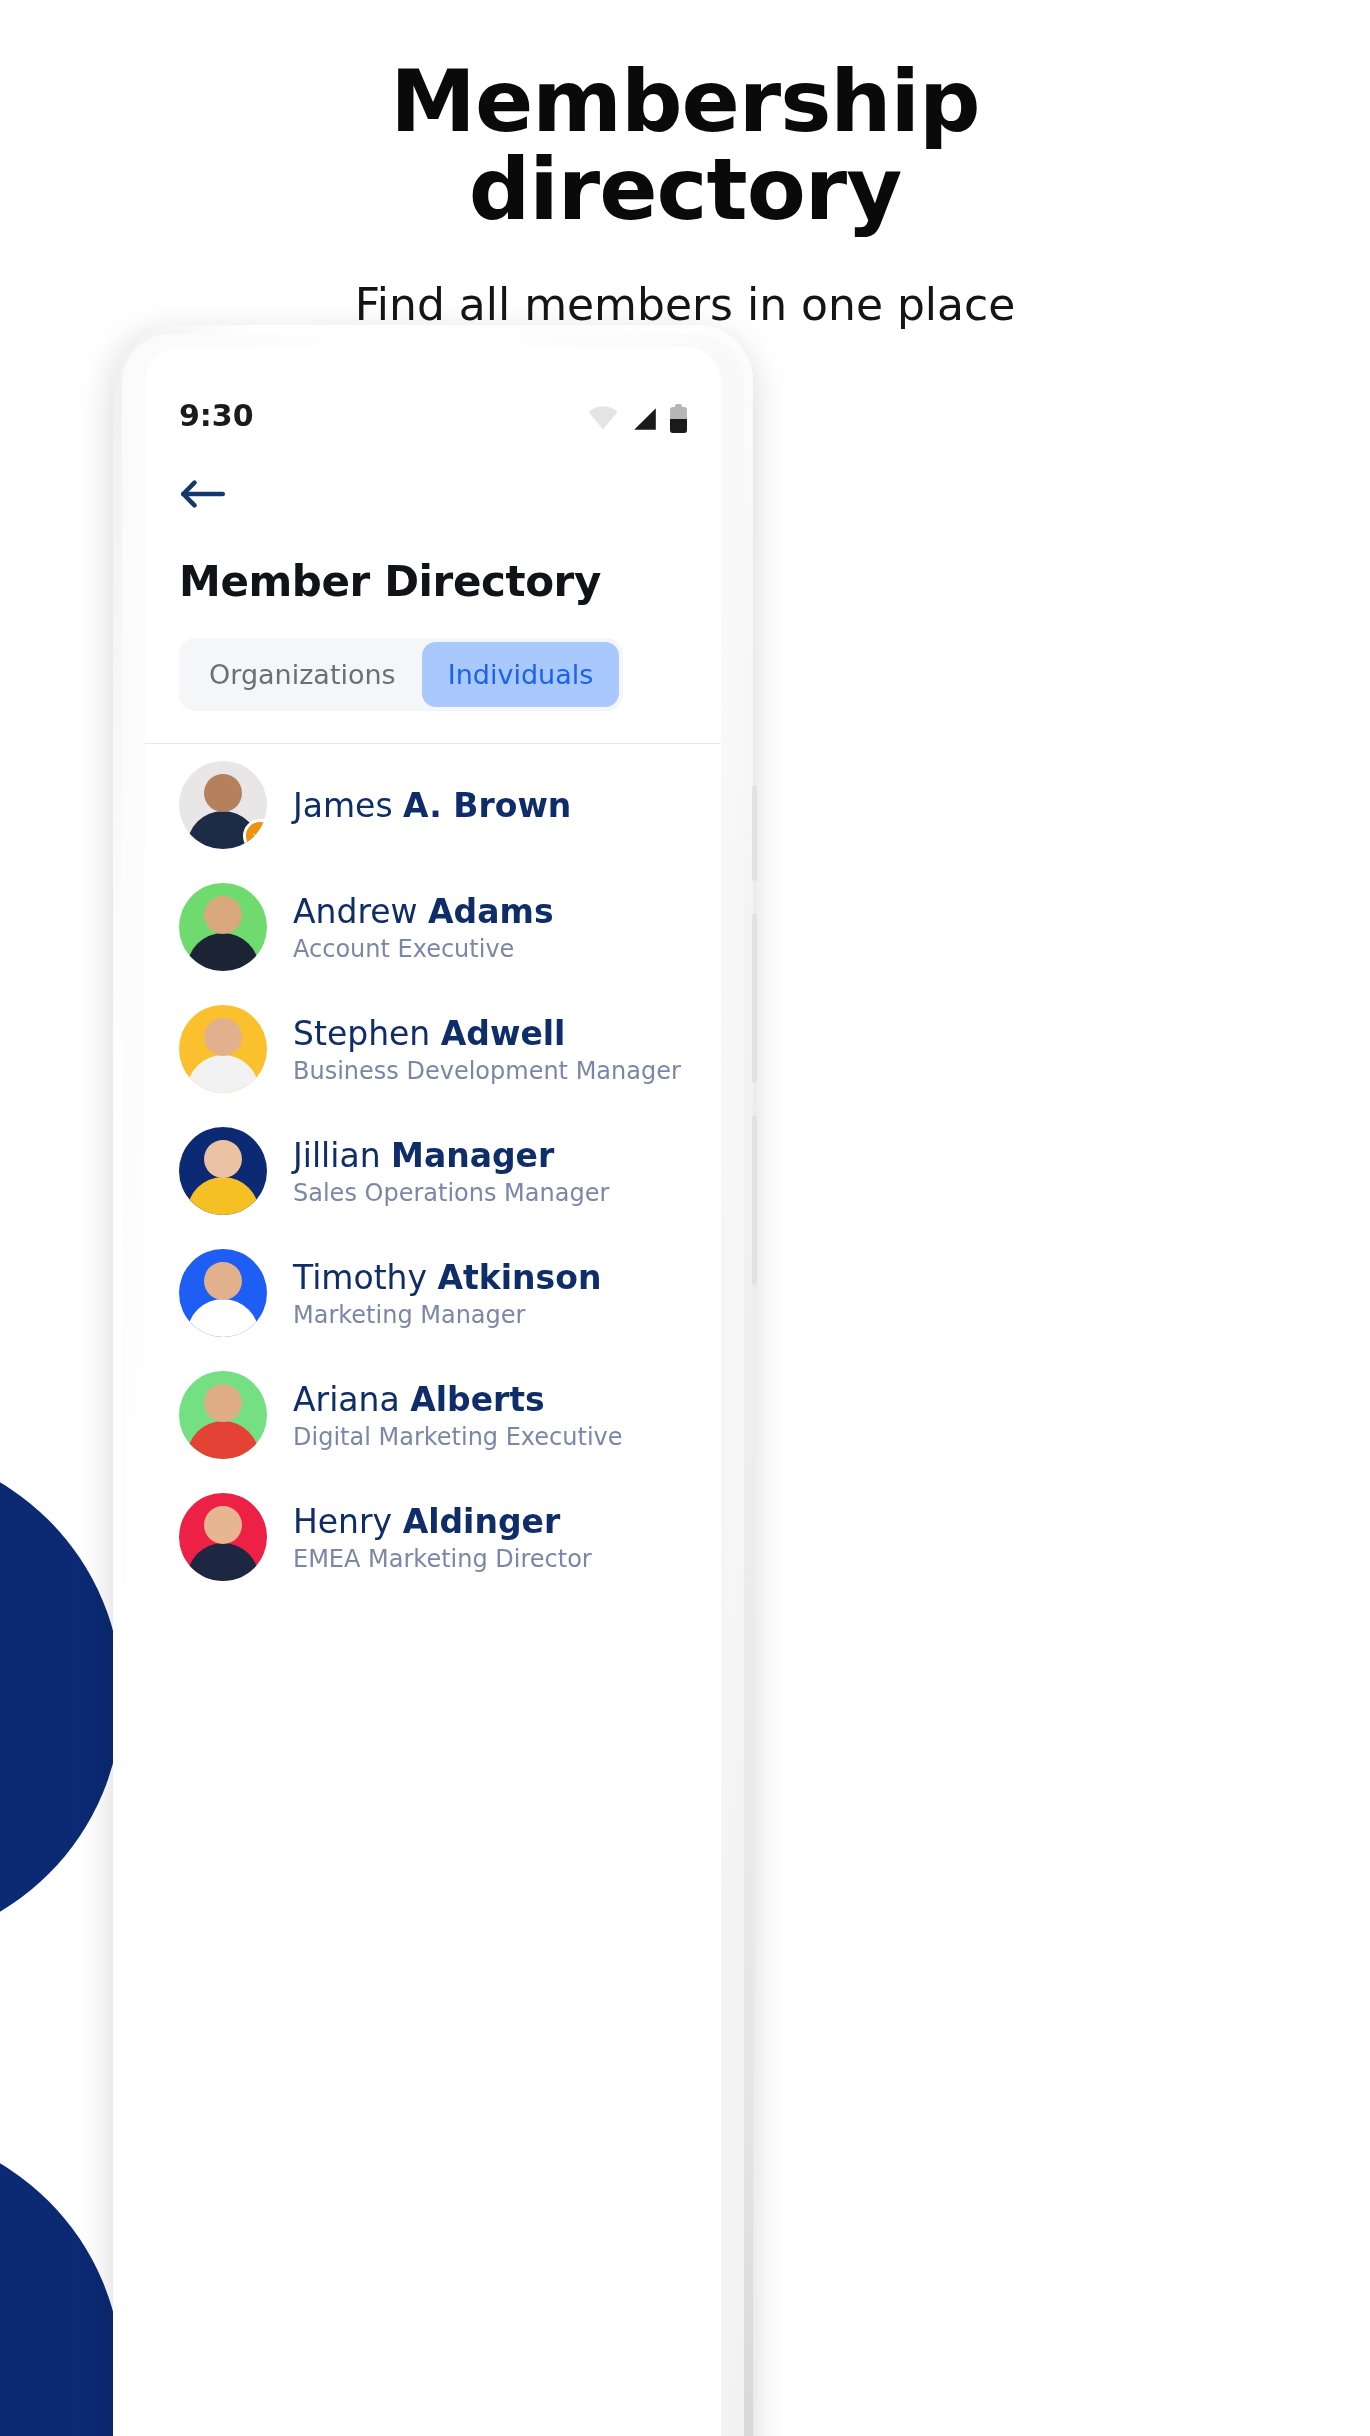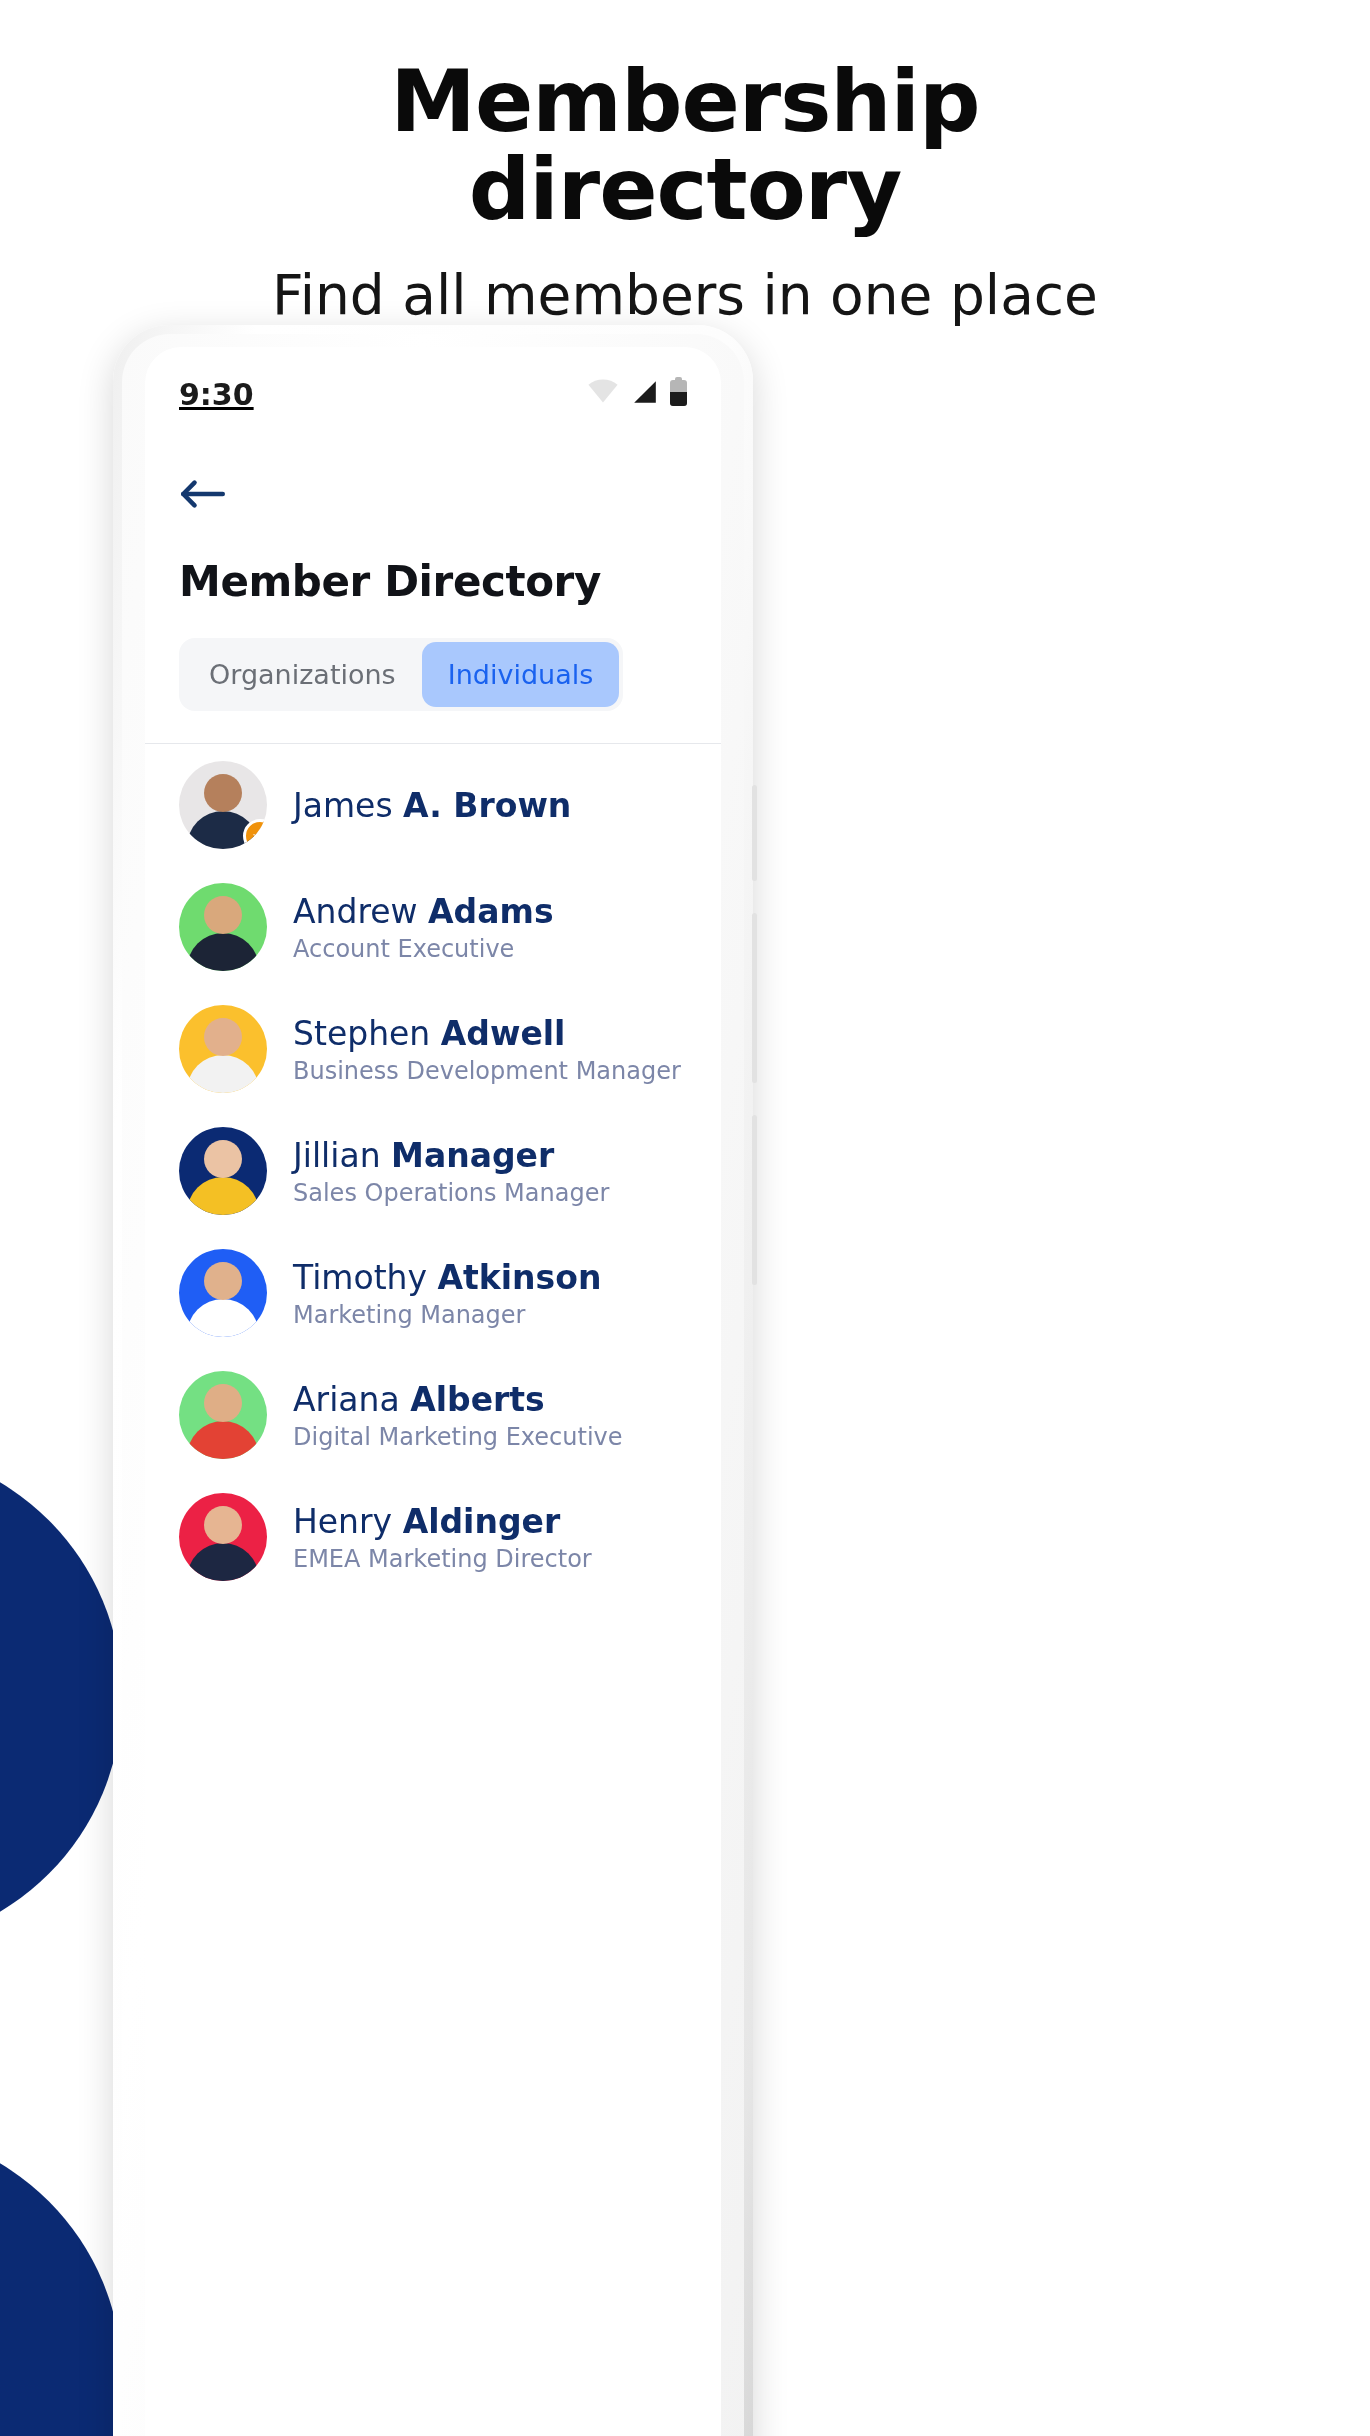--- a/index.html
+++ b/index.html
@@ -24,24 +24,24 @@
     font-family:"DejaVu Sans", sans-serif;
     font-weight:bold;
     font-size:86px;
     line-height:1.02;
     letter-spacing:-1px;
     color:#0a0a0a;
     max-width:900px;
     margin:12px auto;
   }
   .hero h2{
-    margin-top:32px;
+    margin-top:48px;
     font-family:"DejaVu Sans", sans-serif;
     font-weight:normal;
-    font-size:55px;
+    font-size:44px;
     line-height:1.1;
     color:#151515;
   }
 
   
   .phone-wrap{
     position:absolute;
     left:113px;
     top:325px;
     width:640px;
@@ -66,22 +66,22 @@
     overflow:hidden;
   }
   
   .side-btn{ position:absolute; right:-4px; width:5px; background:#e2e2e2; border-radius:3px; }
   #btn-1{ top:460px; height:96px; }
   #btn-2{ top:588px; height:170px; }
   #btn-3{ top:790px; height:170px; }
 
   
   .statusbar{
-    height:86px; display:flex; align-items:flex-start;
-    justify-content:space-between; padding:30px 34px 0 34px;text-decoration:underline;
+    height:86px; display:flex; align-items:flex-end;
+    justify-content:space-between; padding:30px 34px 0 34px;
   }
   .status-time{ font-size:30px; font-weight:bold; color:#1b1b1b; font-family:"DejaVu Sans", sans-serif; }
   .status-icons{ display:flex; align-items:center; gap:11px; }
   .icon-wifi{ width:34px; height:25px; }
   .icon-signal{ width:28px; height:26px; }
   .icon-battery{ width:17px; height:29px; position:relative; }
   .icon-battery .cap{ position:absolute; left:5px; top:0; width:7px; height:4px; background:#b6b6b6; border-radius:2px 2px 0 0; }
   .icon-battery .shell{ position:absolute; left:0; top:3px; width:17px; height:26px; background:#b6b6b6; border-radius:3px; overflow:hidden; }
   .icon-battery .fill{ position:absolute; left:0; bottom:0; width:100%; height:52%; background:#1b1b1b; }
 

